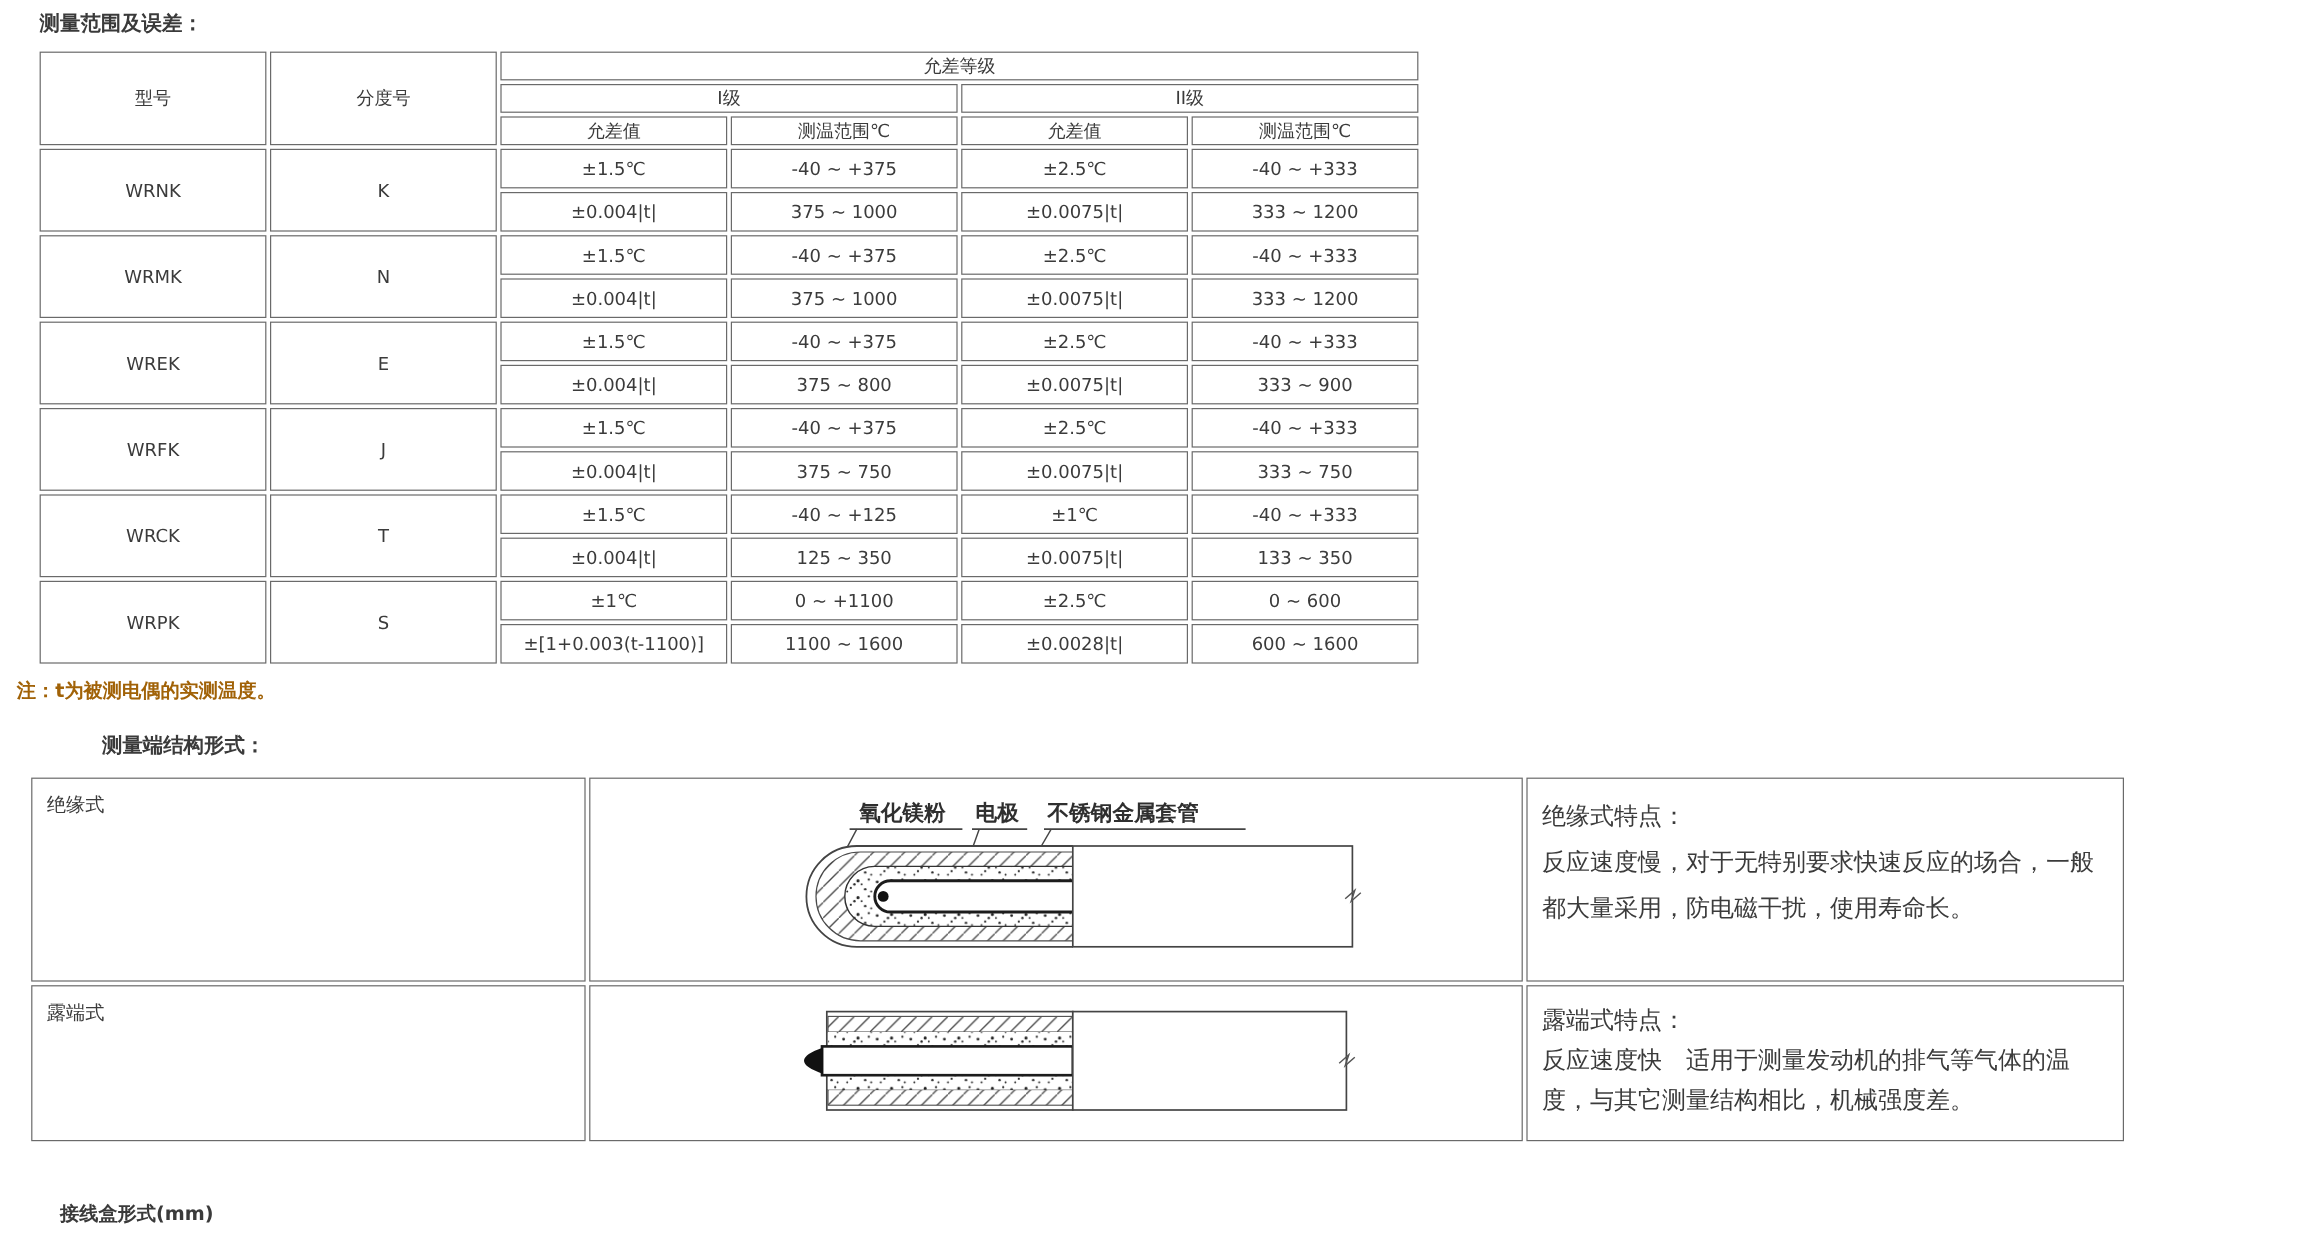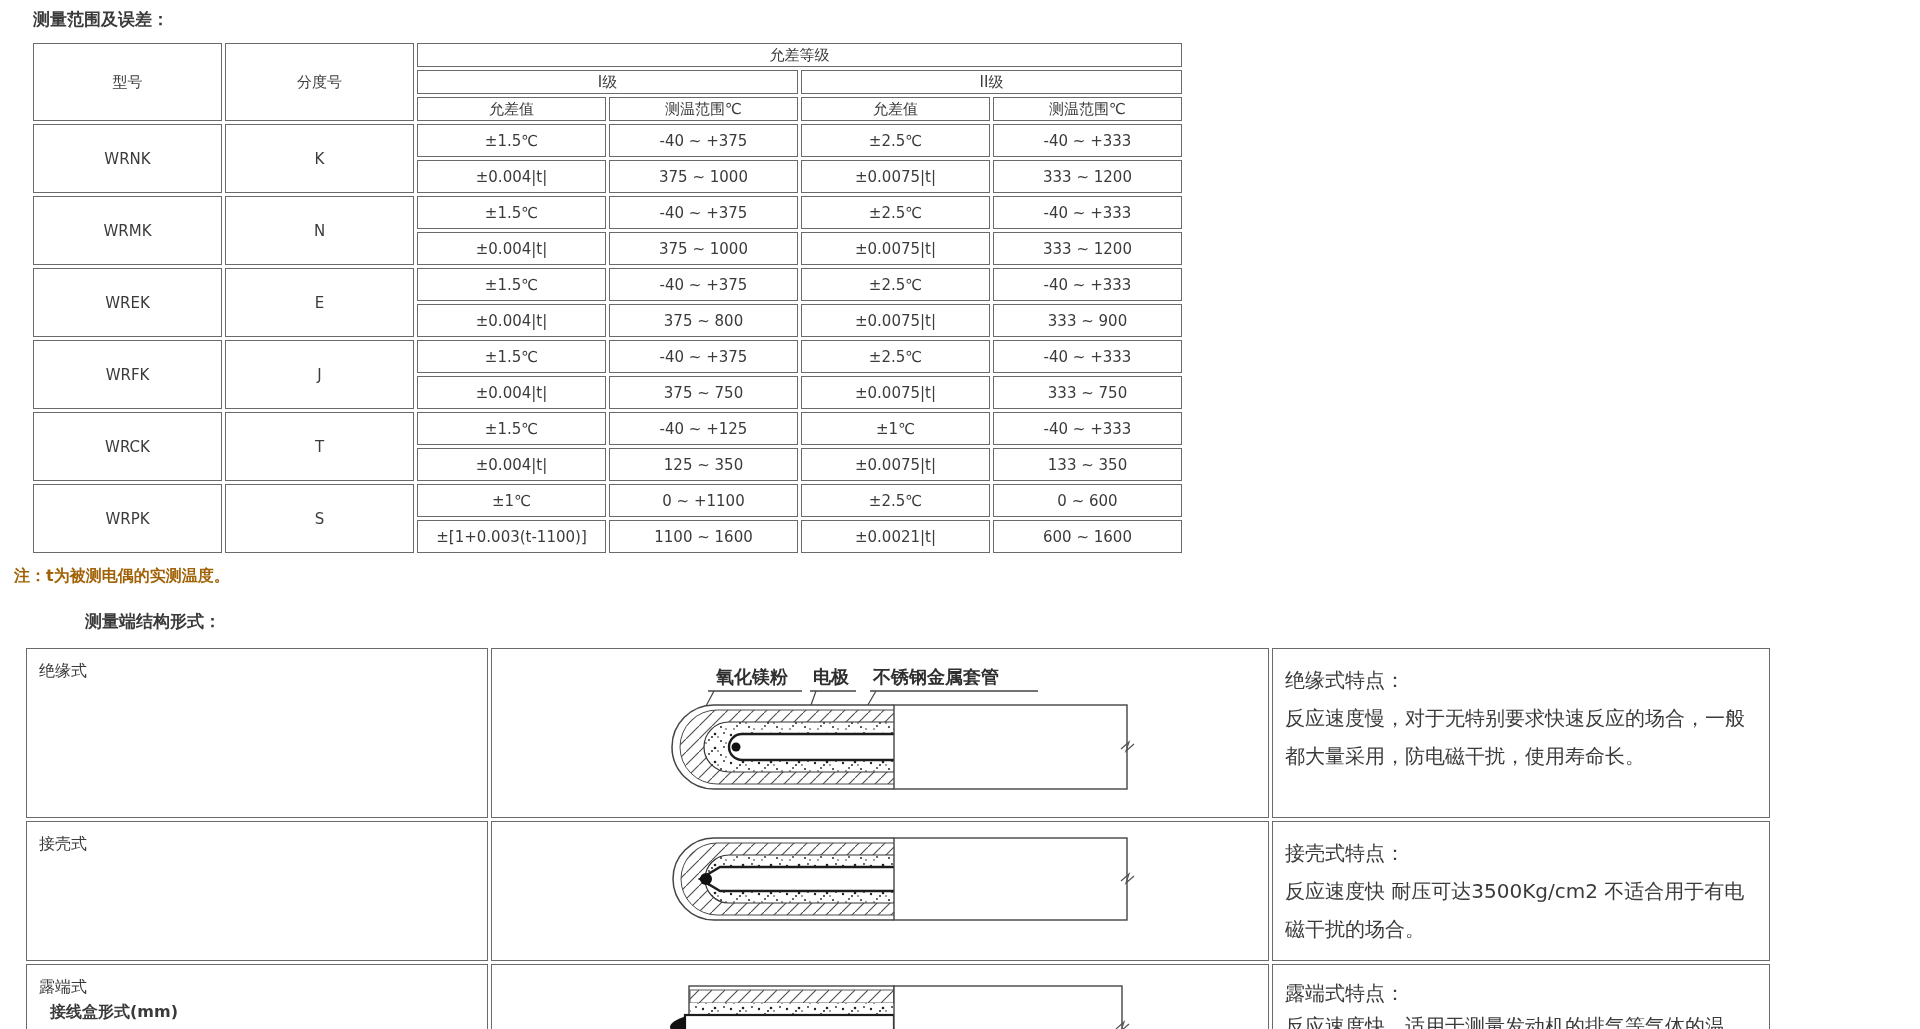--- a/index.html
+++ b/index.html
@@ -165,21 +165,21 @@
         <td rowspan="2">WRPK</td>
         <td rowspan="2">S</td>
         <td>±1℃</td>
         <td>0 ~ +1100</td>
         <td>±2.5℃</td>
         <td>0 ~ 600</td>
       </tr>
       <tr class="drow">
         <td>±[1+0.003(t-1100)]</td>
         <td>1100 ~ 1600</td>
-        <td>±0.0021|t|</td>
+        <td>±0.0028|t|</td>
         <td>600 ~ 1600</td>
       </tr>
     </tbody>
   </table>
 
   <div class="note">注：t为被测电偶的实测温度。</div>
   <div class="heading t2">测量端结构形式：</div>
 
   <table class="struct">
     <colgroup>
@@ -210,38 +210,20 @@
             <rect x="390" y="44" width="233" height="84" fill="#fff" stroke="#444" stroke-width="1.4"></rect>
             <polyline points="617,88 625,81 622,90 630,83" fill="none" stroke="#555" stroke-width="1.2"></polyline>
           </svg>
         </td>
         <td class="feature-cell lh38">
           <div class="feat-t">绝缘式特点：</div>
           <div class="feat-b">反应速度慢，对于无特别要求快速反应的场合，一般都大量采用，防电磁干扰，使用寿命长。</div>
         </td>
       </tr>
 
-      <tr class="srow2">
-        <td class="label-cell">接壳式</td>
-        <td class="diagram-cell">
-          <svg width="777" height="90" viewBox="0 0 777 90">
-            <path d="M390,4 H210 A41,41 0 0 0 210,86 H390" fill="#fff" stroke="#444" stroke-width="1.5"></path>
-            <path d="M390,9 H213 A36,36 0 0 0 213,81 H390" fill="url(#hatch)" stroke="#4a4a4a" stroke-width="1"></path>
-            <path d="M390,21 H225 A24,24 0 0 0 225,69 H390" fill="url(#dots)" stroke="#333" stroke-width="1.2"></path>
-            <path d="M390,33 H216 L196,45 L216,57 H390" fill="#fff" stroke="#1c1c1c" stroke-width="2.4"></path>
-            <circle cx="202" cy="45" r="6" fill="#111"></circle>
-            <rect x="390" y="4" width="233" height="82" fill="#fff" stroke="#444" stroke-width="1.4"></rect>
-            <polyline points="617,47 625,40 622,49 630,42" fill="none" stroke="#555" stroke-width="1.2"></polyline>
-          </svg>
-        </td>
-        <td class="feature-cell lh38">
-          <div class="feat-t">接壳式特点：</div>
-          <div class="feat-b">反应速度快 耐压可达3500Kg/cm2  不适合用于有电磁干扰的场合。</div>
-        </td>
-      </tr>
 
       <tr class="srow3">
         <td class="label-cell">露端式</td>
         <td class="diagram-cell">
           <svg width="777" height="100" viewBox="0 0 777 100">
             <rect x="185" y="9" width="205" height="82" fill="#fff" stroke="#444" stroke-width="1.4"></rect>
             <rect x="186" y="13" width="204" height="13" fill="url(#hatch)" stroke="#4a4a4a" stroke-width="0.9"></rect>
             <rect x="186" y="74" width="204" height="13" fill="url(#hatch)" stroke="#4a4a4a" stroke-width="0.9"></rect>
             <rect x="186" y="26" width="204" height="12" fill="url(#dots)"></rect>
             <rect x="186" y="62" width="204" height="12" fill="url(#dots)"></rect>

